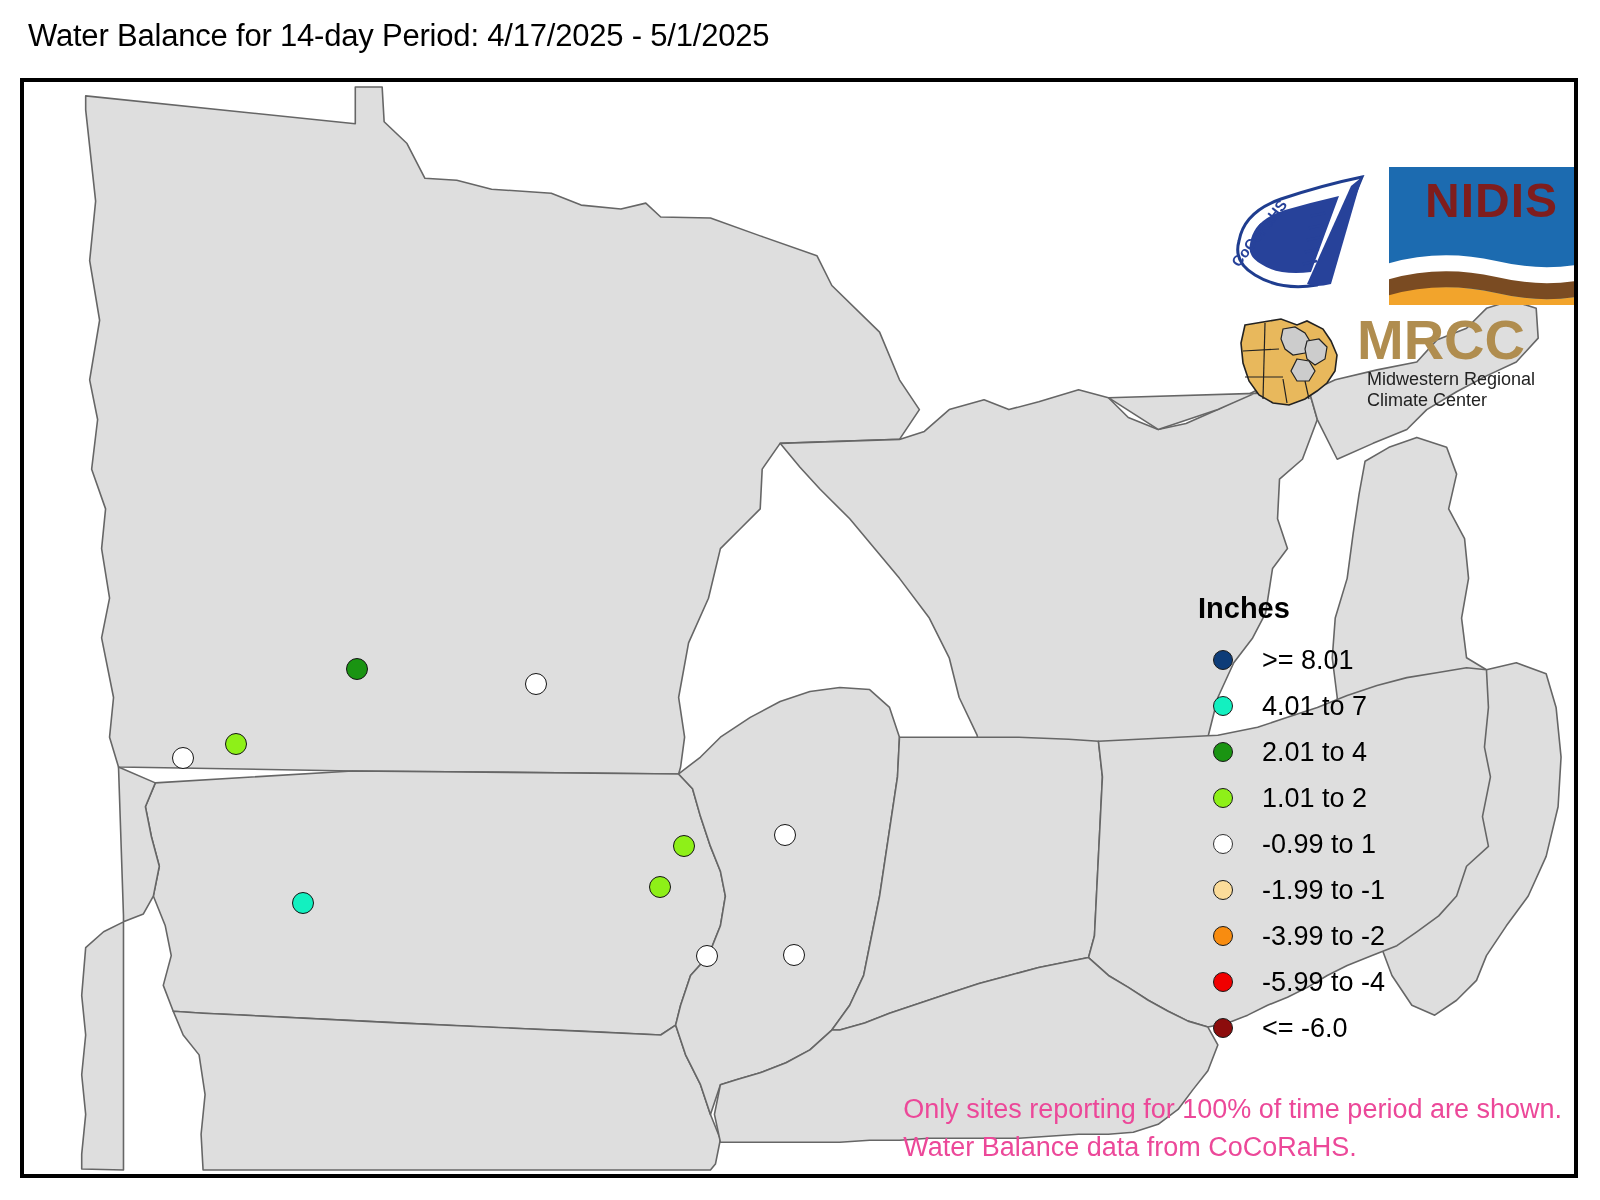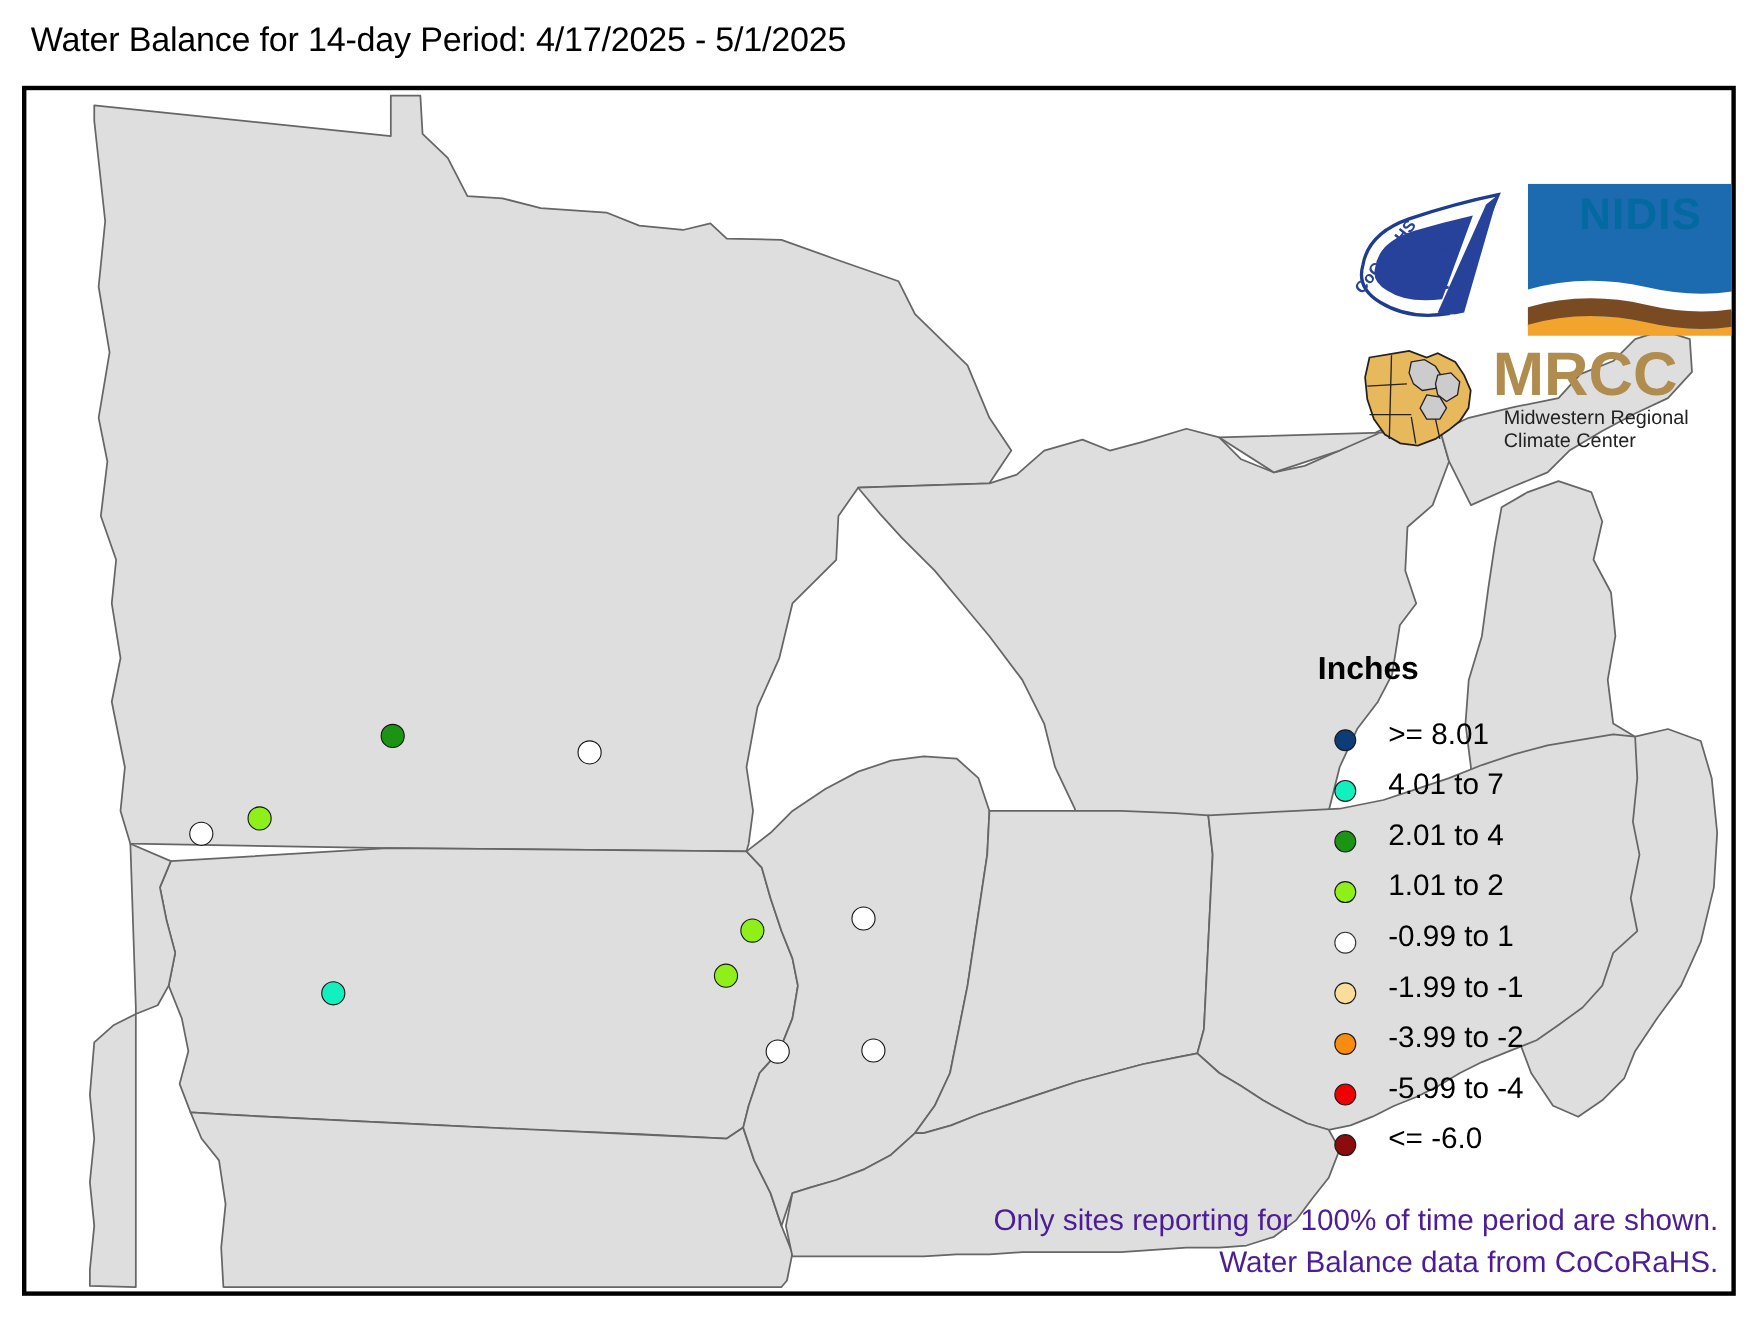--- a/index.html
+++ b/index.html
@@ -81,23 +81,23 @@
     left: 0; top: 0;
     width: 100%;
     height: 100%;
     background: #1c6bb0;
   }
   #nidis-text {
     position: absolute;
     left: 0; top: 6px;
     width: 100%;
     text-align: center;
-    font-size: 40px;
+    font-size: 48px;
     font-weight: bold;
-    color: #0369a1;
+    color: #7f1d1d;
     letter-spacing: 1px;
     font-family: "Liberation Sans", sans-serif;
   }
   .nidis-band {
     position: absolute;
     left: -6%;
     width: 112%;
   }
   #mrcc-logo {
     position: absolute;
@@ -146,21 +146,21 @@
   #legend-title {
     font-size: 29px;
     font-weight: bold;
     color: #000000;
     margin-left: 14px;
     margin-bottom: 12px;
     margin-top: 48px;
   }
   .legend-row {
     display: flex;
-    align-items: flex-end;
+    align-items: center;
     height: 46px;
   }
   .legend-swatch-wrap {
     width: 78px;
     display: flex;
     justify-content: center;
     align-items: center;
   }
   .legend-swatch {
     width: 20px;
@@ -184,23 +184,22 @@
     border: 1.6px solid #141414;
     box-sizing: border-box;
     transform: translate(-50%, -50%);
   }
 
   
   #footer-notes {
     position: absolute;
     right: 12px;
     bottom: 8px;
-    text-align: right;
     font-size: 27px;
-    color: #4c1d95;
+    color: #ec4899;
     line-height: 38px;
   }
 </style>
 </head>
 <body>
 
 <div id="page-title">Water Balance for 14-day Period: 4/17/2025 - 5/1/2025</div>
 
 <div id="map-frame">
 

